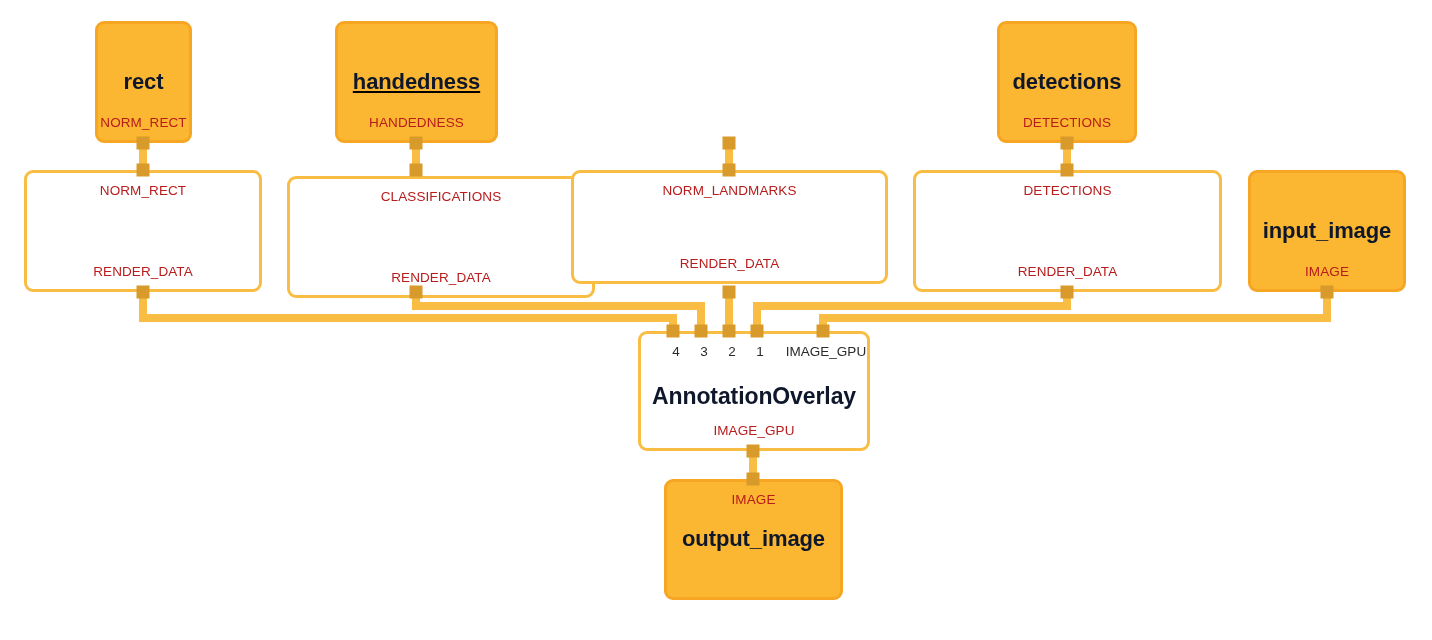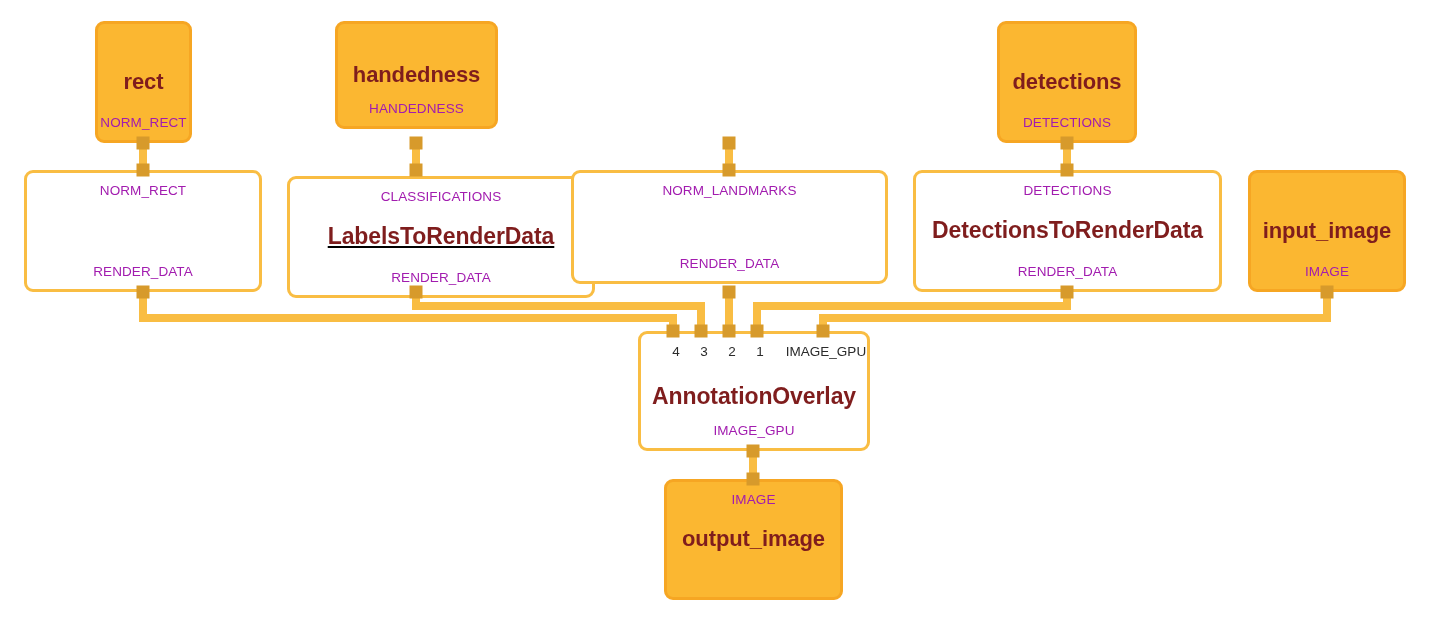--- a/index.html
+++ b/index.html
@@ -51,31 +51,31 @@
     background: #ffffff;
     border-color: #f9bd43;
   }
   .node.stream {
     background: #fbb731;
     border-color: #f6a623;
   }
   .node-title {
     font-size: 23px;
     font-weight: bold;
-    color: #7f1d1d;
+    color: #0f172a;
     line-height: 1.1;
     white-space: nowrap;
     letter-spacing: -0.1px;
   }
   .node.stream .node-title {
     font-size: 22px;
   }
   .port-label {
     font-size: 13.5px;
-    color: #a21caf;
+    color: #b91c1c;
     line-height: 1;
     white-space: nowrap;
     letter-spacing: 0.1px;
   }
   .port-row-top {
     position: absolute;
     top: 11px;
     left: 0;
     right: 0;
     display: flex;
@@ -146,21 +146,21 @@
   <div id="node-layer">
 
     <div class="node stream" style="left:95px; top:21px; width:97px; height:122px;">
       <div class="node-title">rect</div>
       <div class="port-row-bottom">
         <span class="port-label">NORM_RECT</span>
       </div>
     </div>
     <div class="port-sq" style="left:143px; top:143px;"></div>
 
-    <div class="node stream" style="left:335px; top:21px; width:163px; height:108px;">
+    <div class="node stream" style="left:335px; top:21px; width:163px; height:122px;text-decoration:underline;">
       <div class="node-title">handedness</div>
       <div class="port-row-bottom">
         <span class="port-label">HANDEDNESS</span>
       </div>
     </div>
     <div class="port-sq" style="left:416px; top:143px;"></div>
 
     <div class="port-sq" style="left:729px; top:143px;"></div>
 
     <div class="node stream" style="left:997px; top:21px; width:140px; height:122px;">
@@ -179,21 +179,20 @@
         <span class="port-label">RENDER_DATA</span>
       </div>
     </div>
     <div class="port-sq" style="left:143px; top:170px;"></div>
     <div class="port-sq" style="left:143px; top:292px;"></div>
 
     <div class="node calculator" style="left:287px; top:176px; width:308px; height:122px;text-decoration:underline;">
       <div class="port-row-top">
         <span class="port-label">CLASSIFICATIONS</span>
       </div>
-      <div class="node-title">LabelsToRenderData</div>
       <div class="port-row-bottom">
         <span class="port-label">RENDER_DATA</span>
       </div>
     </div>
     <div class="port-sq" style="left:416px; top:170px;"></div>
     <div class="port-sq" style="left:416px; top:292px;"></div>
 
     <div class="node calculator" style="left:571px; top:170px; width:317px; height:114px;">
       <div class="port-row-top">
         <span class="port-label">NORM_LANDMARKS</span>
@@ -202,21 +201,20 @@
         <span class="port-label">RENDER_DATA</span>
       </div>
     </div>
     <div class="port-sq" style="left:729px; top:170px;"></div>
     <div class="port-sq" style="left:729px; top:292px;"></div>
 
     <div class="node calculator" style="left:913px; top:170px; width:309px; height:122px;">
       <div class="port-row-top">
         <span class="port-label">DETECTIONS</span>
       </div>
-      <div class="node-title">DetectionsToRenderData</div>
       <div class="port-row-bottom">
         <span class="port-label">RENDER_DATA</span>
       </div>
     </div>
     <div class="port-sq" style="left:1067px; top:170px;"></div>
     <div class="port-sq" style="left:1067px; top:292px;"></div>
 
     <div class="node stream" style="left:1248px; top:170px; width:158px; height:122px;">
       <div class="node-title">input_image</div>
       <div class="port-row-bottom">

